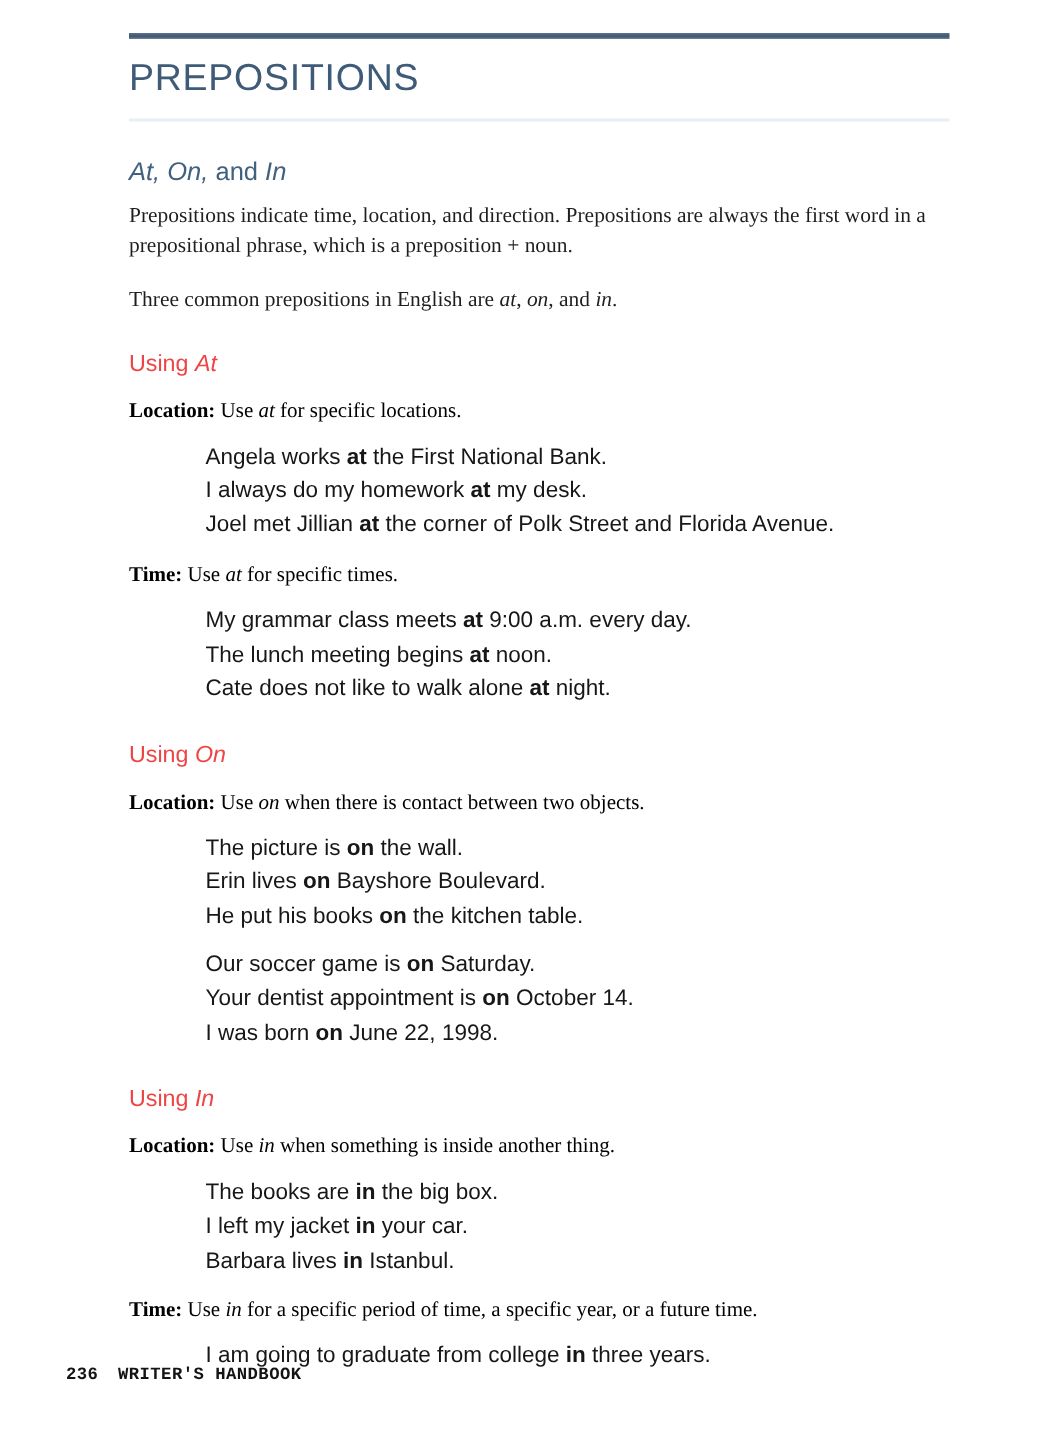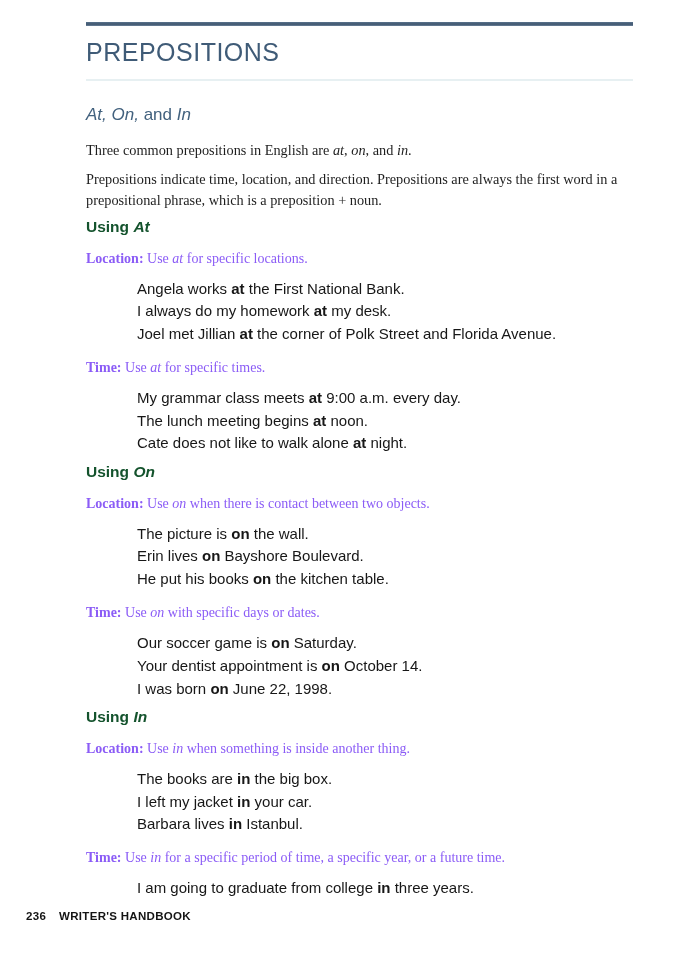--- a/index.html
+++ b/index.html
@@ -64,33 +64,33 @@
     color: #1e1e1e;
     margin: 9px 0 0 0;
   }
   p.body.spaced { margin-top: 15px; }
   p.body .it { font-style: italic; }
 
   
   h2.using {
     font-family: "Liberation Sans", sans-serif;
     font-size: 15.5px;
-    font-weight: bold;
-    color: #14532d;
-    margin: 8px 0 0 0;
+    font-weight: normal;
+    color: #ef4444;
+    margin: 24px 0 0 0;
     line-height: 1.2;
   }
   h2.using .it { font-style: italic; }
 
   
   p.rule-line {
     font-family: "Liberation Serif", serif;
     font-size: 14px;
     line-height: 1.35;
-    color: #8b5cf6;
+    color: #000000;
     margin: 13px 0 0 0;
   }
   p.rule-line .lbl { font-weight: bold; }
   p.rule-line .it { font-style: italic; }
 
   
   .examples {
     margin: 9px 0 0 0;
     padding-left: 51px;
   }
@@ -99,23 +99,23 @@
     font-size: 15px;
     line-height: 1.52;
     color: #171717;
     white-space: pre-wrap;
   }
   .examples .ex b { font-weight: bold; }
 
   
   .footer {
     position: absolute;
-    left: 26px;
+    left: 44px;
     top: 910px;
-    font-family: Liberation Sans, sans-serif;
+    font-family: Liberation Mono, monospace;
     font-size: 11.5px;
     font-weight: bold;
     color: #141414;
     letter-spacing: 0.3px;
   }
   .footer .pg { margin-right: 13px; }
 </style>
 </head>
 <body>
 
@@ -126,23 +126,23 @@
     <div class="rule-thick"></div>
 
     <h1 class="page-title">PREPOSITIONS</h1>
 
     <div class="rule-thin"></div>
 
     <div class="subtitle">
       <span class="it">At, On,</span><span> and </span><span class="it">In</span>
     </div>
 
+    <p class="body">Prepositions indicate time, location, and direction. Prepositions are always the first word in a prepositional phrase, which is a preposition + noun.</p>
+
     <p class="body spaced"><span>Three common prepositions in English are </span><span class="it">at</span><span>, </span><span class="it">on</span><span>, and </span><span class="it">in</span><span>.</span></p>
-
-    <p class="body">Prepositions indicate time, location, and direction. Prepositions are always the first word in a prepositional phrase, which is a preposition + noun.</p>
 
     <h2 class="using"><span>Using </span><span class="it">At</span></h2>
 
     <p class="rule-line"><span class="lbl">Location:</span><span> Use </span><span class="it">at</span><span> for specific locations.</span></p>
     <div class="examples">
       <div class="ex"><span>Angela works </span><b>at</b><span> the First National Bank.</span></div>
       <div class="ex"><span>I always do my homework </span><b>at</b><span> my desk.</span></div>
       <div class="ex"><span>Joel met Jillian </span><b>at</b><span> the corner of Polk Street and Florida Avenue.</span></div>
     </div>
 
@@ -156,21 +156,20 @@
 
     <h2 class="using"><span>Using </span><span class="it">On</span></h2>
 
     <p class="rule-line"><span class="lbl">Location:</span><span> Use </span><span class="it">on</span><span> when there is contact between two objects.</span></p>
     <div class="examples">
       <div class="ex"><span>The picture is </span><b>on</b><span> the wall.</span></div>
       <div class="ex"><span>Erin lives </span><b>on</b><span> Bayshore Boulevard.</span></div>
       <div class="ex"><span>He put his books </span><b>on</b><span> the kitchen table.</span></div>
     </div>
 
-    <p class="rule-line"><span class="lbl">Time:</span><span> Use </span><span class="it">on</span><span> with specific days or dates.</span></p>
     <div class="examples">
       <div class="ex"><span>Our soccer game is </span><b>on</b><span> Saturday.</span></div>
       <div class="ex"><span>Your dentist appointment is </span><b>on</b><span> October 14.</span></div>
       <div class="ex"><span>I was born </span><b>on</b><span> June 22, 1998.</span></div>
     </div>
 
     <h2 class="using"><span>Using </span><span class="it">In</span></h2>
 
     <p class="rule-line"><span class="lbl">Location:</span><span> Use </span><span class="it">in</span><span> when something is inside another thing.</span></p>
     <div class="examples">

